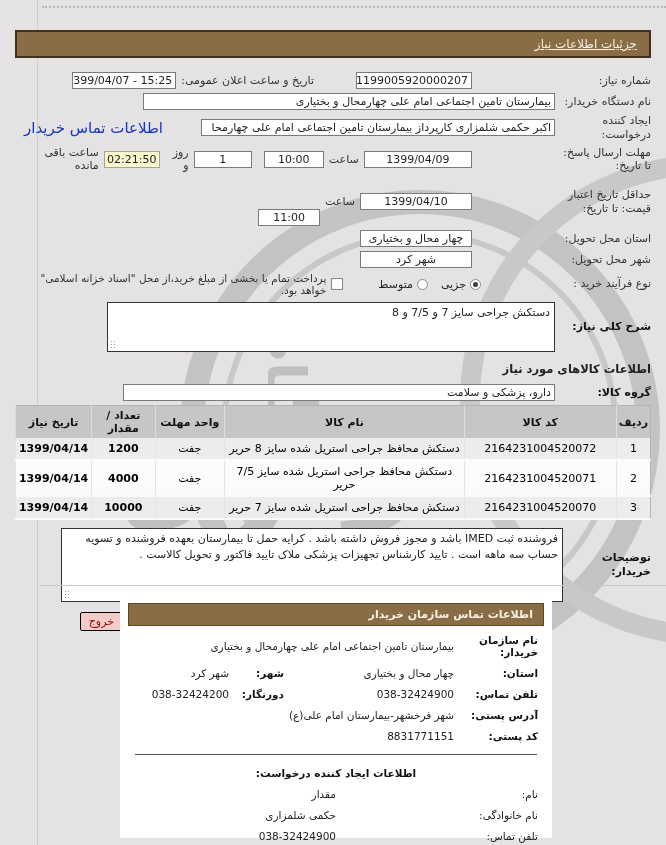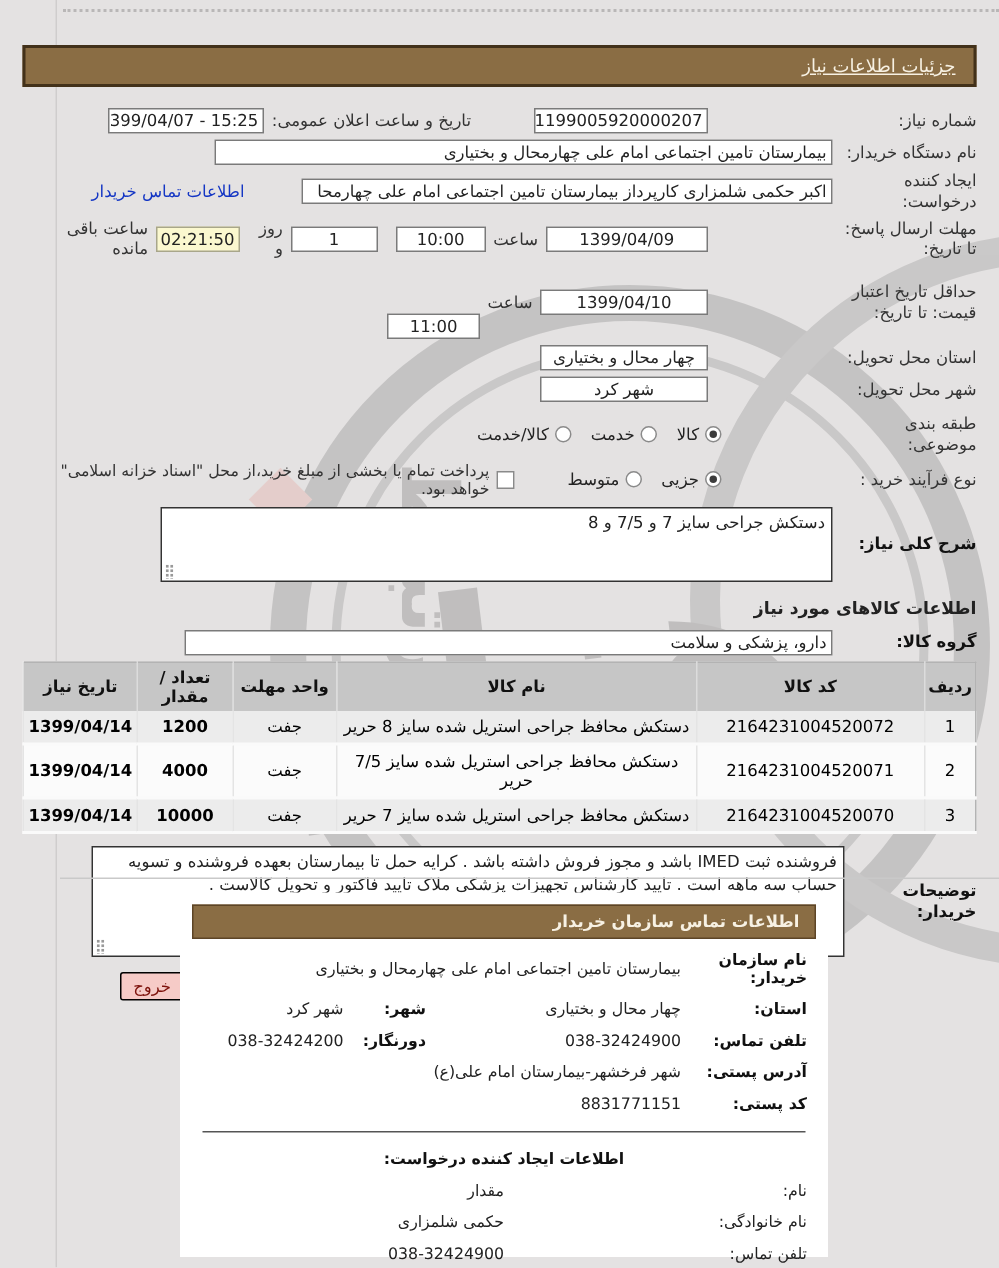--- a/index.html
+++ b/index.html
@@ -14,21 +14,21 @@
 
   .row{display:flex;align-items:center;margin-bottom:4px;font-size:11px;color:#222;}
   .lbl{width:96px;flex:0 0 96px;text-align:right;line-height:1.25;color:#333;}
   .lbl.b{font-weight:bold;color:#111;}
   .ibox{background:#fff;border:1px solid #7a7a7a;height:15px;display:flex;align-items:center;
     padding:0 3px;font-size:11px;overflow:hidden;white-space:nowrap;}
   .num{direction:ltr;unicode-bidi:isolate;}
   .mini{margin:0 5px;font-size:11px;color:#333;}
   .countdown{background:#fbf8cf;border:1px solid #a8a68a;height:15px;display:flex;align-items:center;
     justify-content:center;font-size:11px;}
-  .link{color:#1436c4;font-size:11px;cursor:pointer;}
+  .link{color:#1436c4;font-size:15px;cursor:pointer;}
   .radio{width:11px;height:11px;border-radius:50%;border:1px solid #8a8a8a;background:#fff;
     flex:0 0 11px;box-sizing:border-box;position:relative;}
   .radio.sel::after{content:"";position:absolute;inset:2px;border-radius:50%;background:#3c3c3c;}
   .opt{display:flex;align-items:center;gap:4px;margin-left:13px;}
   .checkbox{width:12px;height:12px;border:1px solid #8a8a8a;background:#fff;flex:0 0 12px;box-sizing:border-box;}
   .tarea{position:relative;background:#fff;border:1px solid #333;padding:2px 4px;
     font-size:11px;line-height:1.45;overflow:hidden;}
   .grip{position:absolute;left:2px;bottom:1px;width:6px;height:10px;
     background-image:radial-gradient(#999 0.9px,transparent 1px);background-size:3px 3px;}
 
@@ -150,35 +150,20 @@
       </div>
     </div>
 
     <div class="row">
       <div class="lbl">شهر محل تحویل:</div>
       <div class="ibox" style="width:104px;margin-right:83px;justify-content:center;">
         <span>شهر کرد</span>
       </div>
     </div>
 
-    <div class="row" style="margin-top:8px;">
-      <div class="lbl">طبقه بندی موضوعی:</div>
-      <div class="opt" style="margin-right:74px;">
-        <span class="radio sel"></span>
-        <span>کالا</span>
-      </div>
-      <div class="opt">
-        <span class="radio"></span>
-        <span>خدمت</span>
-      </div>
-      <div class="opt">
-        <span class="radio"></span>
-        <span>کالا/خدمت</span>
-      </div>
-    </div>
 
     <div class="row">
       <div class="lbl">نوع فرآیند خرید :</div>
       <div class="opt" style="margin-right:74px;">
         <span class="radio sel"></span>
         <span>جزیی</span>
       </div>
       <div class="opt">
         <span class="radio"></span>
         <span>متوسط</span>

